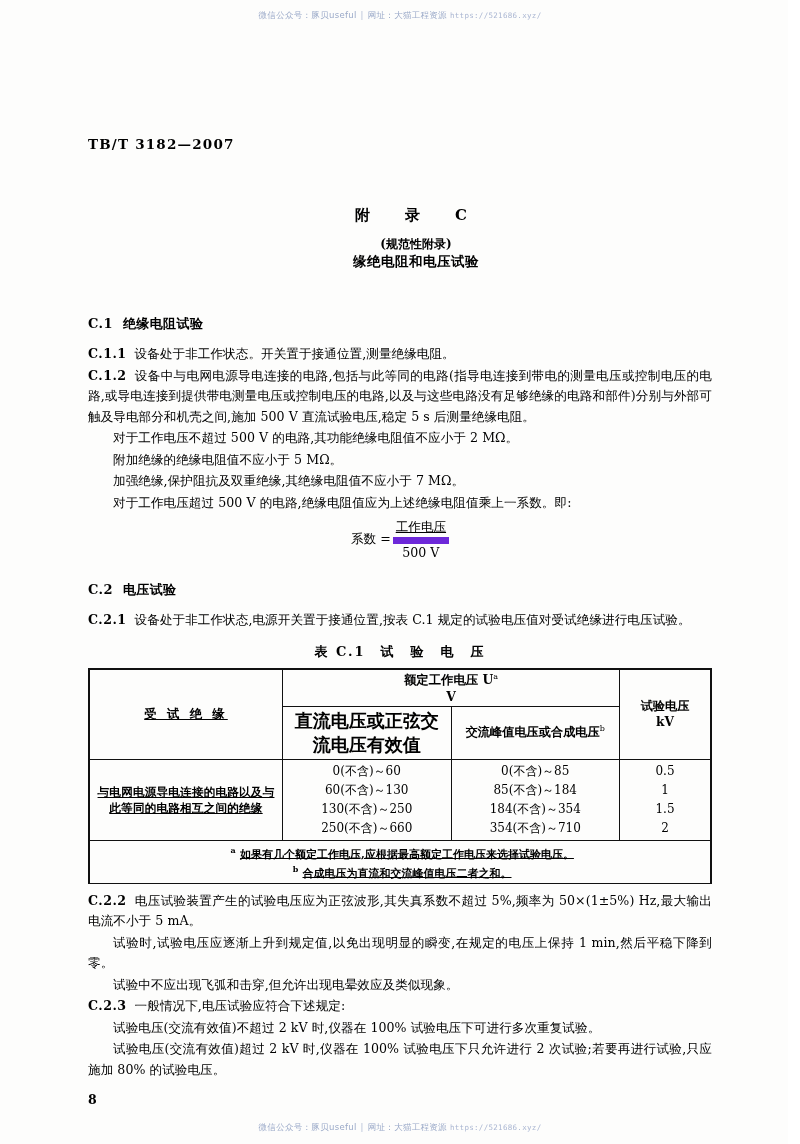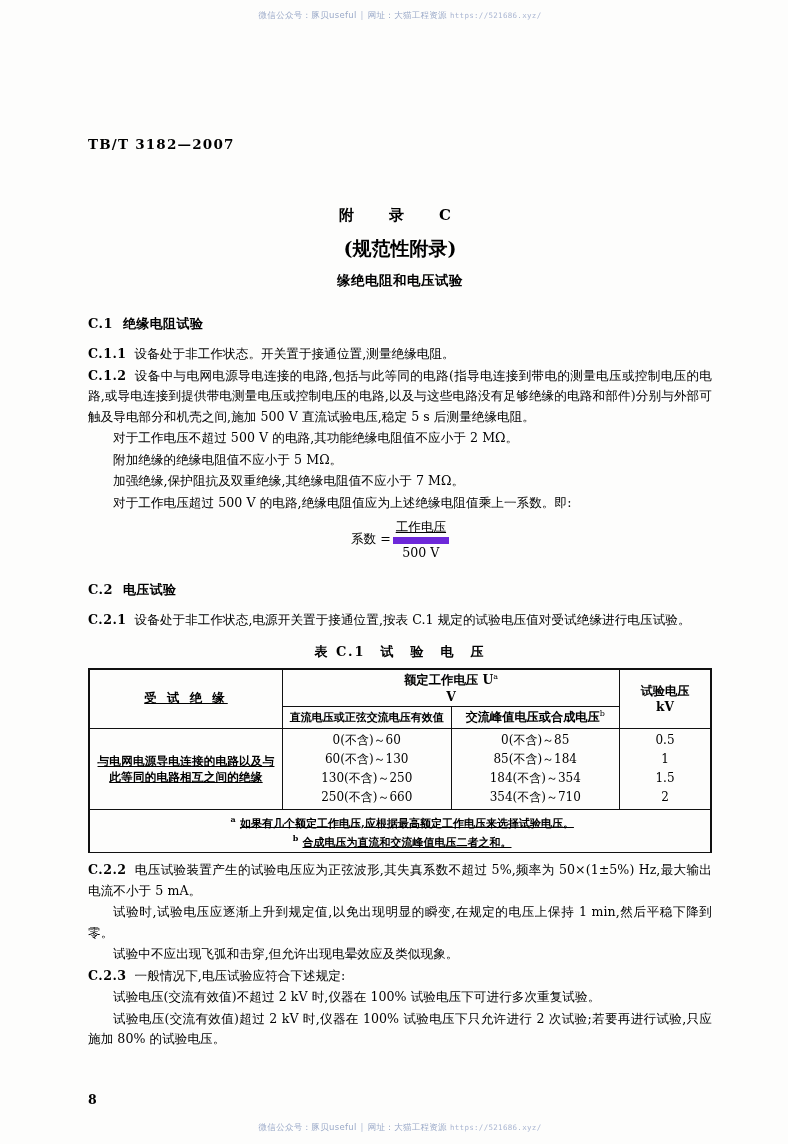--- a/index.html
+++ b/index.html
@@ -58,35 +58,35 @@
     font-family: "DejaVu Serif", "Liberation Serif", serif;
     font-weight: bold;
     font-size: 13.5px;
     letter-spacing: 1.2px;
     white-space: nowrap;
   }
 
   
   #annex-title-block {
     position: absolute;
-    left: 0;
+    left: 16px;
     top: 206px;
     width: 624px;
     text-align: center;
   }
   #annex-label {
     font-size: 15px;
     font-weight: bold;
     letter-spacing: 10px;
     margin-bottom: 11px;
   }
   #annex-kind {
-    font-size: 19px;
-    font-weight: bold;
-    margin-bottom: 10px;
+    font-size: 12px;
+    font-weight: bold;
+    margin-bottom: 0;
   }
   #annex-name {
     font-size: 13.5px;
     font-weight: bold;
     letter-spacing: 0.5px;
   }
 
   
   #flow {
     position: absolute;
@@ -164,21 +164,21 @@
     vertical-align: middle;
     font-weight: bold;
     padding: 2px 3px;
   }
   table.spec .outer-top { border-top: 2px solid #111; }
   table.spec .outer-left { border-left: 2px solid #111; text-decoration: underline; }
   table.spec .outer-right { border-right: 2px solid #111; }
   th.col-subject { width: 186px; letter-spacing: 3px; font-size: 12.4px; }
   th.col-rated { font-size: 12.4px; }
   th.col-testv { width: 84px; font-size: 12.2px; line-height: 16px; }
-  th.sub-dc { width: 176px; font-size: 11px; margin-left: 8px; }
+  th.sub-dc { width: 176px; font-size: 18px; margin-left: 8px; }
   th.sub-ac { font-size: 12.2px; }
   td.subject-cell {
     font-size: 11.6px;
     line-height: 16px;
     letter-spacing: 0.2px;
   }
   td.values-cell {
     padding: 0;
   }
   td.values-cell .vrow {

